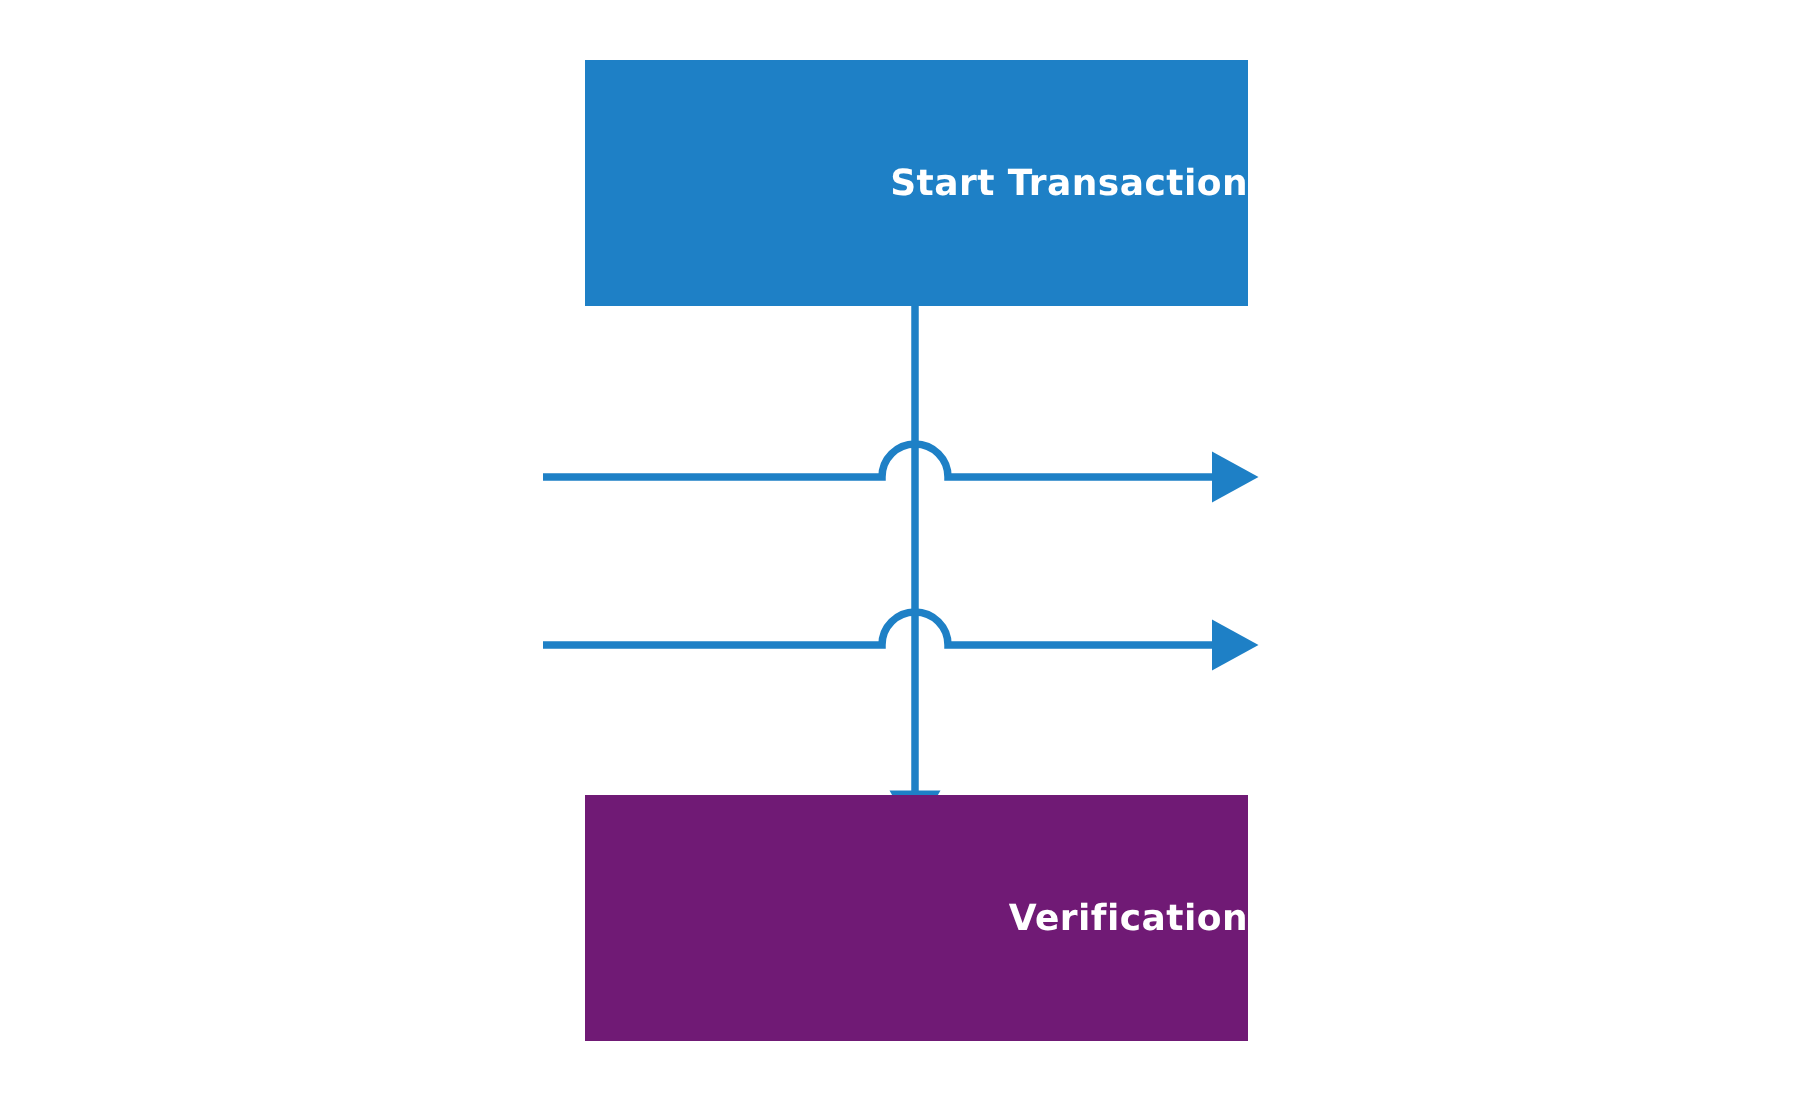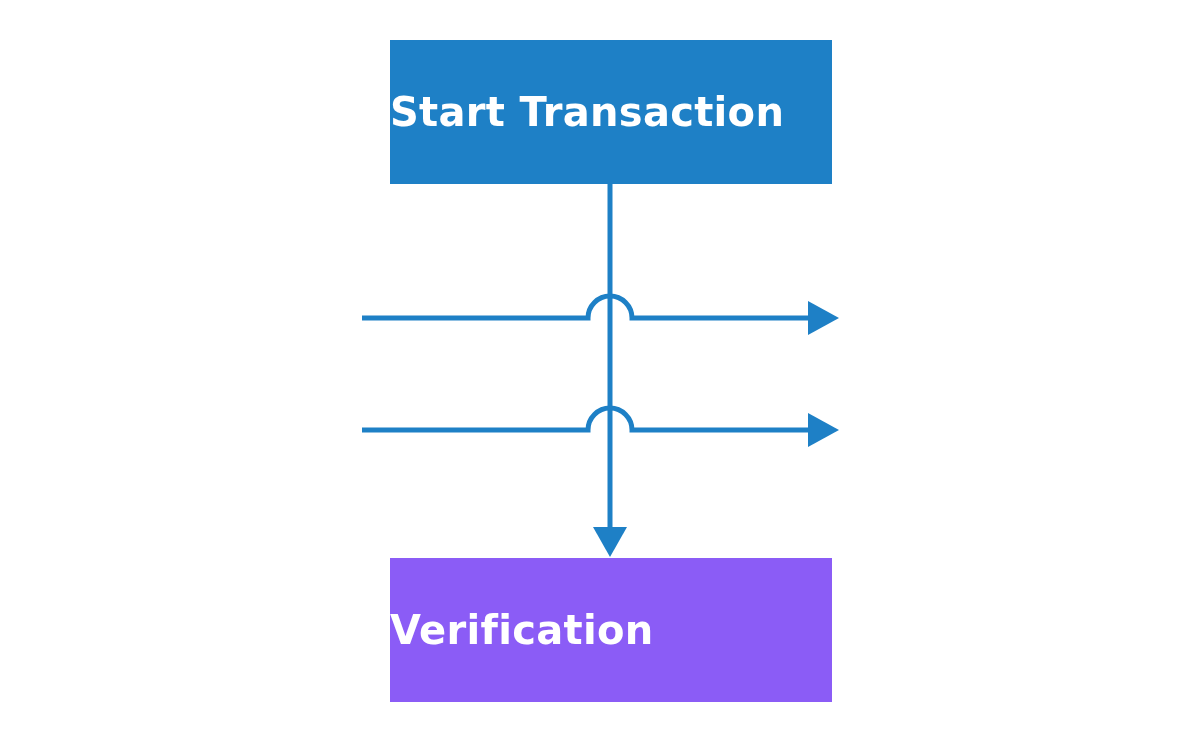--- a/index.html
+++ b/index.html
@@ -1,21 +1,21 @@
 <!DOCTYPE html>
 <html><head>
   <meta charset="utf-8">
   <style>
     html, body { margin: 0; padding: 0; background: #ffffff; }
     body { width: 1200px; height: 740px; position: relative; overflow: hidden; font-family: "DejaVu Sans", "Liberation Sans", sans-serif; }
     .node {
       position: absolute;
-      left: 390px; width: 442px; height: 144px;
-      display: flex; align-items: center; justify-content: flex-start;
-      color: #ffffff; font-weight: bold; font-size: 40px; letter-spacing: 0.3px;
+      left: 390px; width: 442px; height: 164px;
+      display: flex; align-items: center; justify-content: flex-end;
+      color: #ffffff; font-weight: bold; font-size: 24px; letter-spacing: 0.3px;
     }
     #connectors { position: absolute; left: 0; top: 0; }
   </style>
 </head>
 <body>
 
 <svg id="connectors" width="1200" height="740" viewBox="0 0 1200 740">
 
   <g>
     <line x1="610" y1="182" x2="610" y2="530" stroke="#1e80c6" stroke-width="5"></line>
@@ -30,15 +30,15 @@
   <g>
     <path d="M 362 430 L 588 430 A 22 22 0 0 1 632 430 L 812 430" fill="none" stroke="#1e80c6" stroke-width="5"></path>
     <polygon points="808,413 808,447 839,430" fill="#1e80c6"></polygon>
   </g>
 </svg>
 
 <div class="node" style="top:40px;background:#1e80c6;">
   <span>Start Transaction</span>
 </div>
 
-<div class="node" style="top:558px;background:#8b5cf6;">
+<div class="node" style="top:530px;background:#701a75;">
   <span>Verification</span>
 </div>
 
 </body></html>

